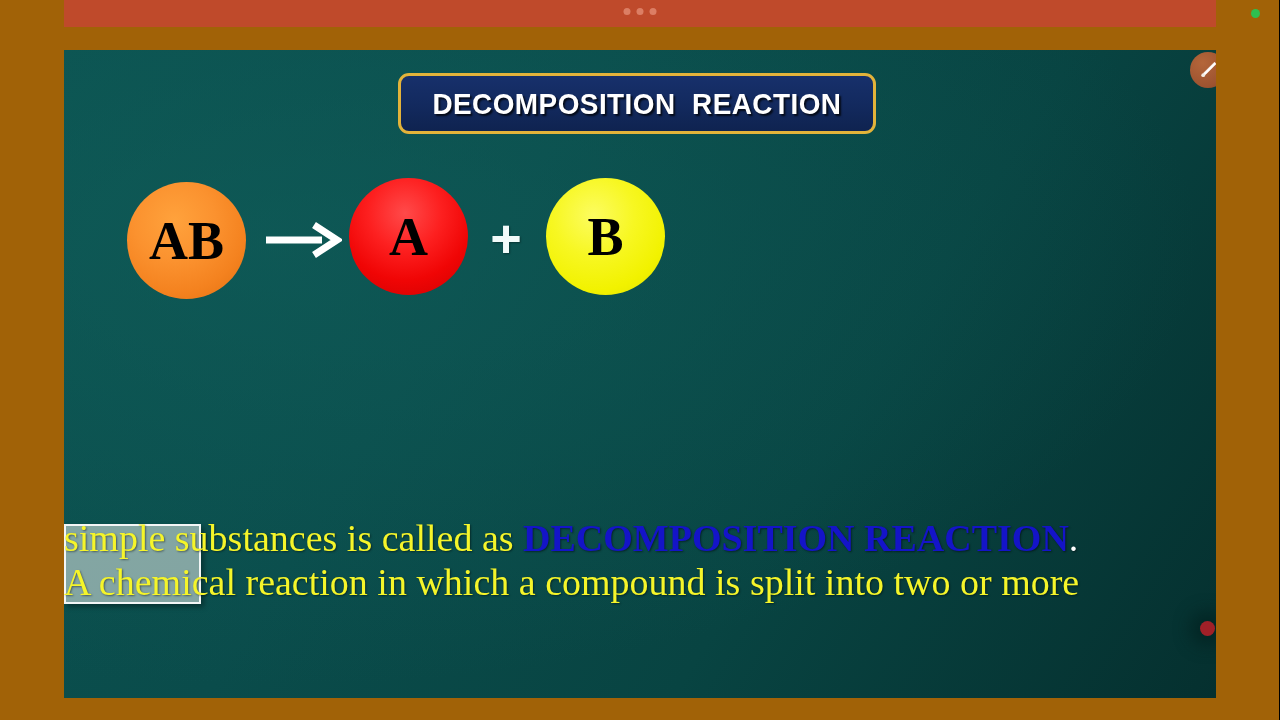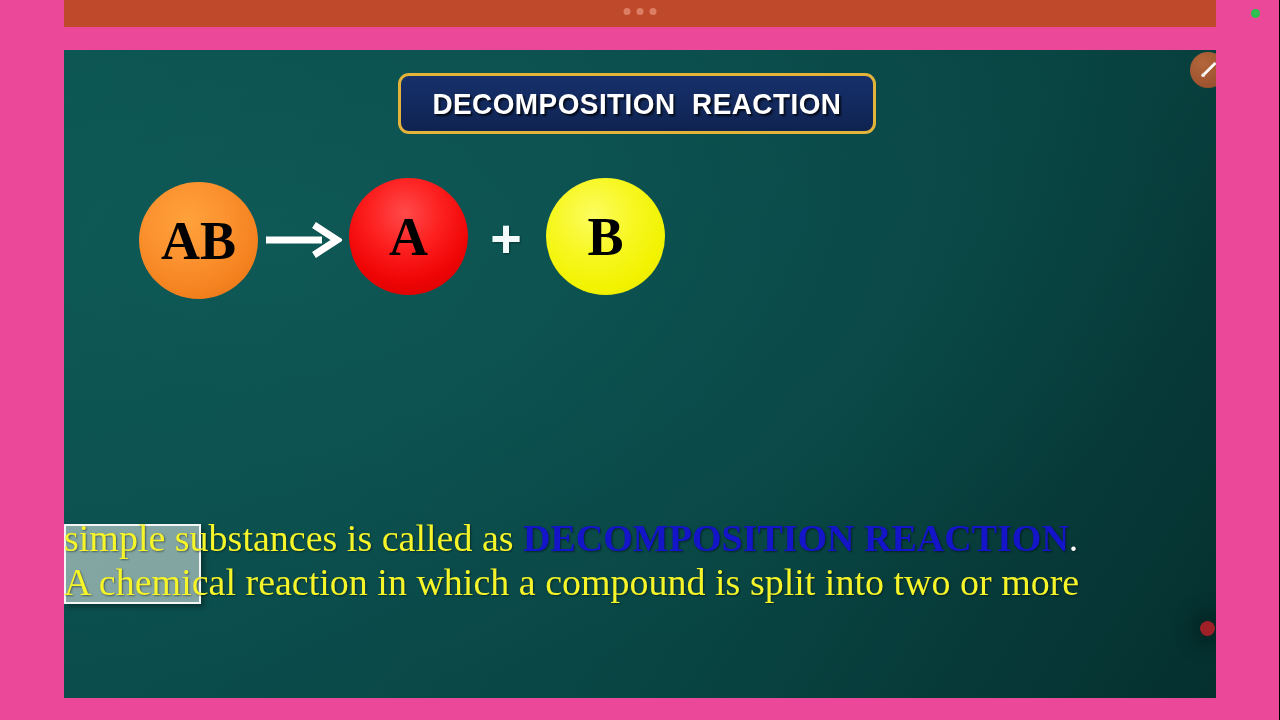--- a/index.html
+++ b/index.html
@@ -10,21 +10,21 @@
   body {
     width: 1280px;
     height: 720px;
     overflow: hidden;
     font-family: "Liberation Serif", serif;
   }
   #screen {
     position: relative;
     width: 1279px;
     height: 720px;
-    background: #ec4899;
+    background: #a16207;
   }
 
   
   #top-bar {
     position: absolute;
     left: 64px;
     top: 0px;
     width: 1152px;
     height: 27px;
     background: #bf4a2b;
@@ -111,21 +111,21 @@
     position: absolute;
     border-radius: 50%;
     display: flex;
     align-items: center;
     justify-content: center;
     color: #000000;
     font-family: "Liberation Serif", serif;
     font-weight: bold;
   }
   #sphere-ab {
-    left: 75px; top: 132px; width: 119px; height: 117px;
+    left: 63px; top: 132px; width: 119px; height: 117px;
     background: radial-gradient(circle at 40% 33%, #ffa23c 0%, #fb922f 38%, #f4821f 68%, #e06f10 100%);
     font-size: 54px;
   }
   #sphere-a {
     left: 285px; top: 128px; width: 119px; height: 117px;
     background: radial-gradient(circle at 47% 30%, #ff4a4a 0%, #fd2020 35%, #f00505 65%, #cc0000 100%);
     font-size: 54px;
   }
   #sphere-b {
     left: 482px; top: 128px; width: 119px; height: 117px;

